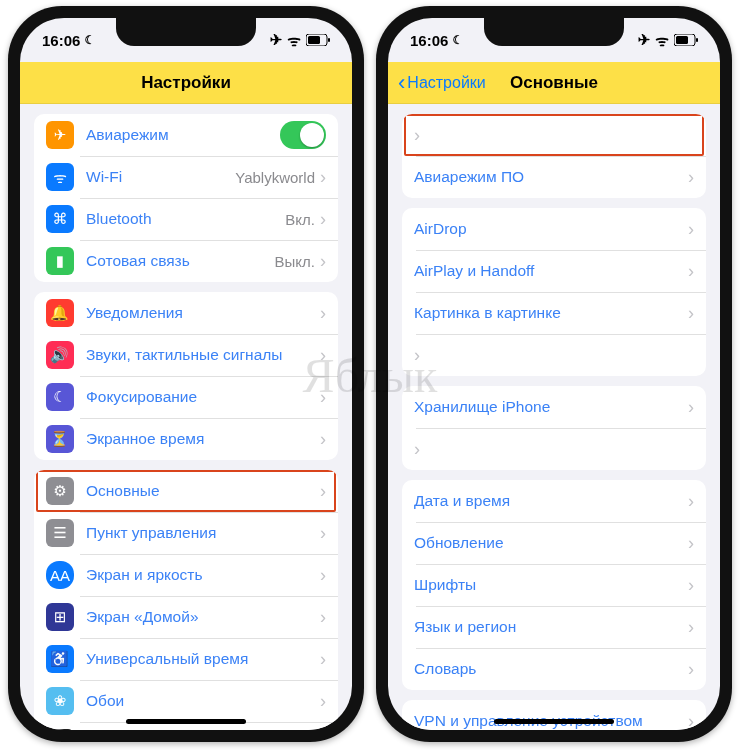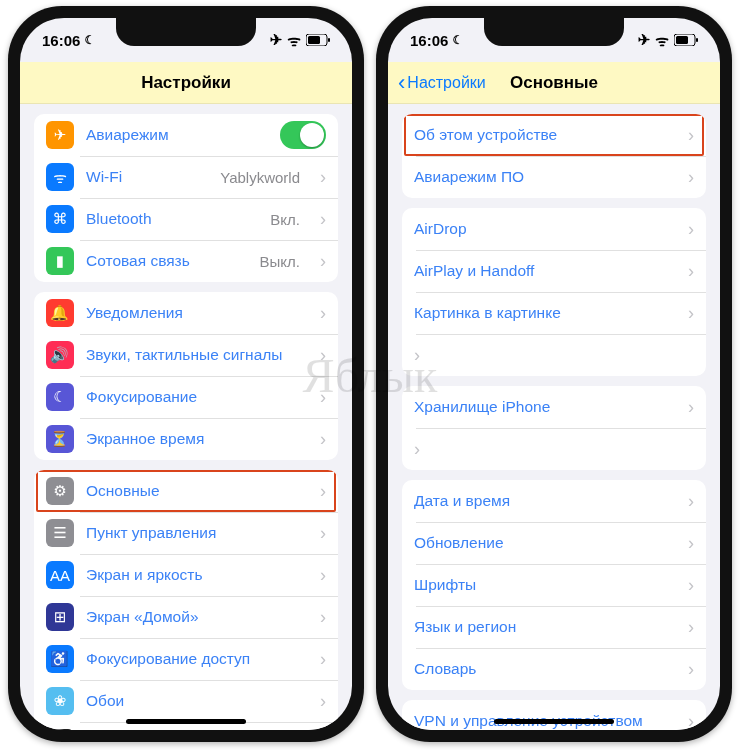--- a/index.html
+++ b/index.html
@@ -39,21 +39,21 @@
     padding: 0 22px;
     font-size: 15px; font-weight: 600;
   }
   .statusbar .left { display:flex; align-items:center; gap:4px; }
   .statusbar .right { display:flex; align-items:center; gap:5px; }
   .moon { font-size: 12px; }
   .navbar {
     height: 42px;
     display:flex; align-items:center; justify-content:center;
     position: relative;
-    background: #fef9c3;
+    background: #fde047;
     border-bottom: 0.5px solid rgba(0,0,0,0.08);
   }
   .navbar .title { font-size: 17px; font-weight: 600; }
   .navbar .back {
     position:absolute; left:10px; top:0; height:100%;
     display:flex; align-items:center; gap:2px;
     color:#0a7aff; font-size:16px;
   }
   .content {
     position:absolute; top:86px; bottom:0; left:0; right:0;
@@ -79,21 +79,21 @@
   .row.noicon + .row.noicon::before { left: 14px; }
   .icon {
     width: 28px; height: 28px;
     border-radius: 6px;
     margin-right: 12px;
     display:flex; align-items:center; justify-content:center;
     font-size: 15px; color:#fff;
     flex-shrink: 0;
   }
   .label { flex: 1; font-size: 15.5px; color:#3b82f6; }
-  .value { font-size: 15px; color:#8a8a8e; margin-right:20px; }
+  .value { font-size: 15px; color:#8a8a8e; margin-right:5px; }
   .chev {
     color:#c4c4c8; font-size: 18px; line-height:1;
   }
   .toggle {
     width: 46px; height: 28px; border-radius: 14px;
     background: #34c759; position: relative;
   }
   .toggle::after {
     content:""; position:absolute; right:2px; top:2px;
     width:24px; height:24px; border-radius:50%; background:#fff;
@@ -197,32 +197,32 @@
             <div class="label">Основные</div>
             <div class="chev">›</div>
             <div class="highlight" style="inset: 0px 2px;"></div>
           </div>
           <div class="row">
             <div class="icon" style="background: rgb(142, 142, 147);">☰</div>
             <div class="label">Пункт управления</div>
             <div class="chev">›</div>
           </div>
           <div class="row">
-            <div class="icon" style="background: rgb(10, 122, 255);">AA</div>
+            <div class="icon" style="background: rgb(10, 122, 255); border-radius: 13px;">AA</div>
             <div class="label">Экран и яркость</div>
             <div class="chev">›</div>
           </div>
           <div class="row">
             <div class="icon" style="background: rgb(47, 55, 150);">⊞</div>
             <div class="label">Экран «Домой»</div>
             <div class="chev">›</div>
           </div>
           <div class="row">
             <div class="icon" style="background: rgb(10, 122, 255);">♿</div>
-            <div class="label">Фокусирование доступ</div>
+            <div class="label">Универсальный время</div>
             <div class="chev">›</div>
           </div>
           <div class="row">
             <div class="icon" style="background: rgb(85, 190, 240);">❀</div>
             <div class="label">Обои</div>
             <div class="chev">›</div>
           </div>
           <div class="row">
             <div class="icon" style="background: rgb(31, 31, 31);">◉</div>
           </div>
@@ -255,21 +255,20 @@
     <div class="navbar">
       <div class="back">
         <span style="font-size:22px;font-weight:300;">‹</span>
         <span>Настройки</span>
       </div>
       <span class="title">Основные</span>
     </div>
     <div class="content" id="right-content">
         <div class="group">
           <div class="row noicon">
-            <div class="label">Об этом устройстве</div>
             <div class="chev">›</div>
             <div class="highlight" style="inset: 0px 2px;"></div>
           </div>
           <div class="row noicon">
             <div class="label">Авиарежим ПО</div>
             <div class="chev">›</div>
           </div>
         </div>
         <div class="group">
           <div class="row noicon">

